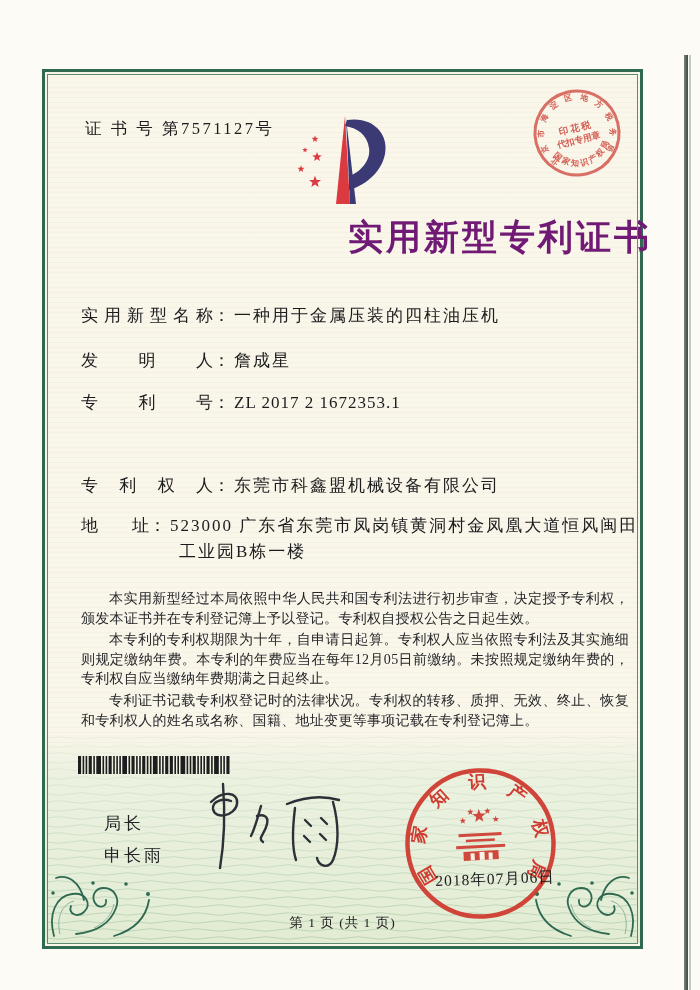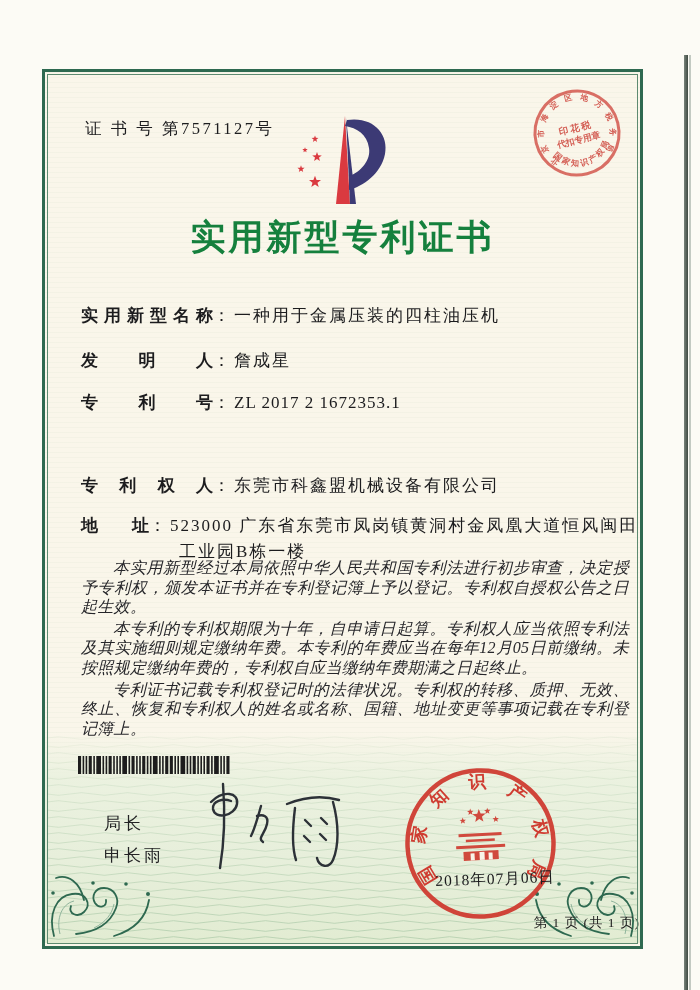--- a/index.html
+++ b/index.html
@@ -21,44 +21,44 @@
     background:repeating-linear-gradient(180deg,rgba(160,190,160,0.07) 0 1px,rgba(0,0,0,0) 1px 5px);}
   .waveband-bg{position:absolute;left:0px;top:660px;width:595px;height:211px;
     background:linear-gradient(180deg,rgba(233,241,222,0) 0,rgba(233,241,222,0.85) 45px,#e7efdb 60%,#e2ecd2 100%);}
   #wave-svg{position:absolute;left:2px;top:660px;z-index:1;}
   #fl-left{position:absolute;left:3px;top:766px;z-index:2;}
   #fl-right{position:absolute;left:487px;top:766px;z-index:2;transform:scaleX(-1);}
 
   .certno{position:absolute;left:40px;top:46px;font-size:16.5px;letter-spacing:2.5px;z-index:3;font-family:Liberation Serif, serif;}
   #logo-svg{position:absolute;left:250px;top:40px;z-index:3;}
   #tax-svg{position:absolute;left:486px;top:15px;z-index:3;transform:rotate(-14deg);opacity:0.88;}
-  .title{position:absolute;left:0;top:142px;width:100%;text-align:center;
-    font-size:35px;font-weight:bold;letter-spacing:3px;color:#15803d;z-index:3;}
+  .title{position:absolute;left:12px;top:142px;width:100%;text-align:right;
+    font-size:35px;font-weight:bold;letter-spacing:3px;color:#701a75;z-index:3;}
 
   .frow{position:absolute;left:36px;font-size:17px;white-space:nowrap;color:#1c1c1e;z-index:3;}
-  .flabel{display:inline-block;width:132px;text-align:justify;text-align-last:justify;vertical-align:bottom;font-weight:bold;}
+  .flabel{display:inline-block;width:132px;text-align:justify;text-align-last:justify;vertical-align:bottom;}
   .flabel.short{width:68px;}
   .fcolon{display:inline-block;}
   .fvalue{margin-left:4px;letter-spacing:2px;font-family:Liberation Serif, serif;}
   .fvalue.num{letter-spacing:1px;}
   .grantno{position:absolute;left:315px;top:0;}
   .grantno .glabel{letter-spacing:1.5px;}
 
-  .bodytext{position:absolute;left:36px;top:486px;width:548px;z-index:3;
-    font-size:16px;line-height:19.6px;letter-spacing:0.3px;
-    text-align:justify;font-style:italic;color:#26262a;}
+  .bodytext{position:absolute;left:36px;top:517px;width:548px;z-index:3;
+    font-size:14px;line-height:19.6px;letter-spacing:0.3px;
+    text-align:justify;color:#26262a;}
   .bodytext p{margin:0 0 2px 0;text-indent:2em;}
 
   #barcode-svg{position:absolute;left:33px;top:684px;z-index:3;}
   .signer{position:absolute;left:59px;font-size:17px;letter-spacing:3px;z-index:3;color:#232325;}
   #sig-svg{position:absolute;left:138px;top:704px;z-index:3;}
   #seal-svg{position:absolute;left:357px;top:693px;z-index:3;transform:rotate(-3deg);}
   .seal-date{position:absolute;left:365px;top:797px;width:170px;text-align:center;z-index:4;
     font-size:15.5px;letter-spacing:1px;color:#1b1b1d;transform:rotate(-2deg);}
-  .footer{position:absolute;left:0;top:842px;width:100%;text-align:right;
+  .footer{position:absolute;left:0;top:842px;width:100%;text-align:center;
     font-size:13.5px;letter-spacing:1px;z-index:3;color:#222;}
   svg text{font-family:"Liberation Serif","DejaVu Serif",serif;}
 </style>
 </head>
 <body>
 
 <div class="paper">
   <div class="frame">
     <div class="frame-inner"></div>
     <div class="texture"></div>

